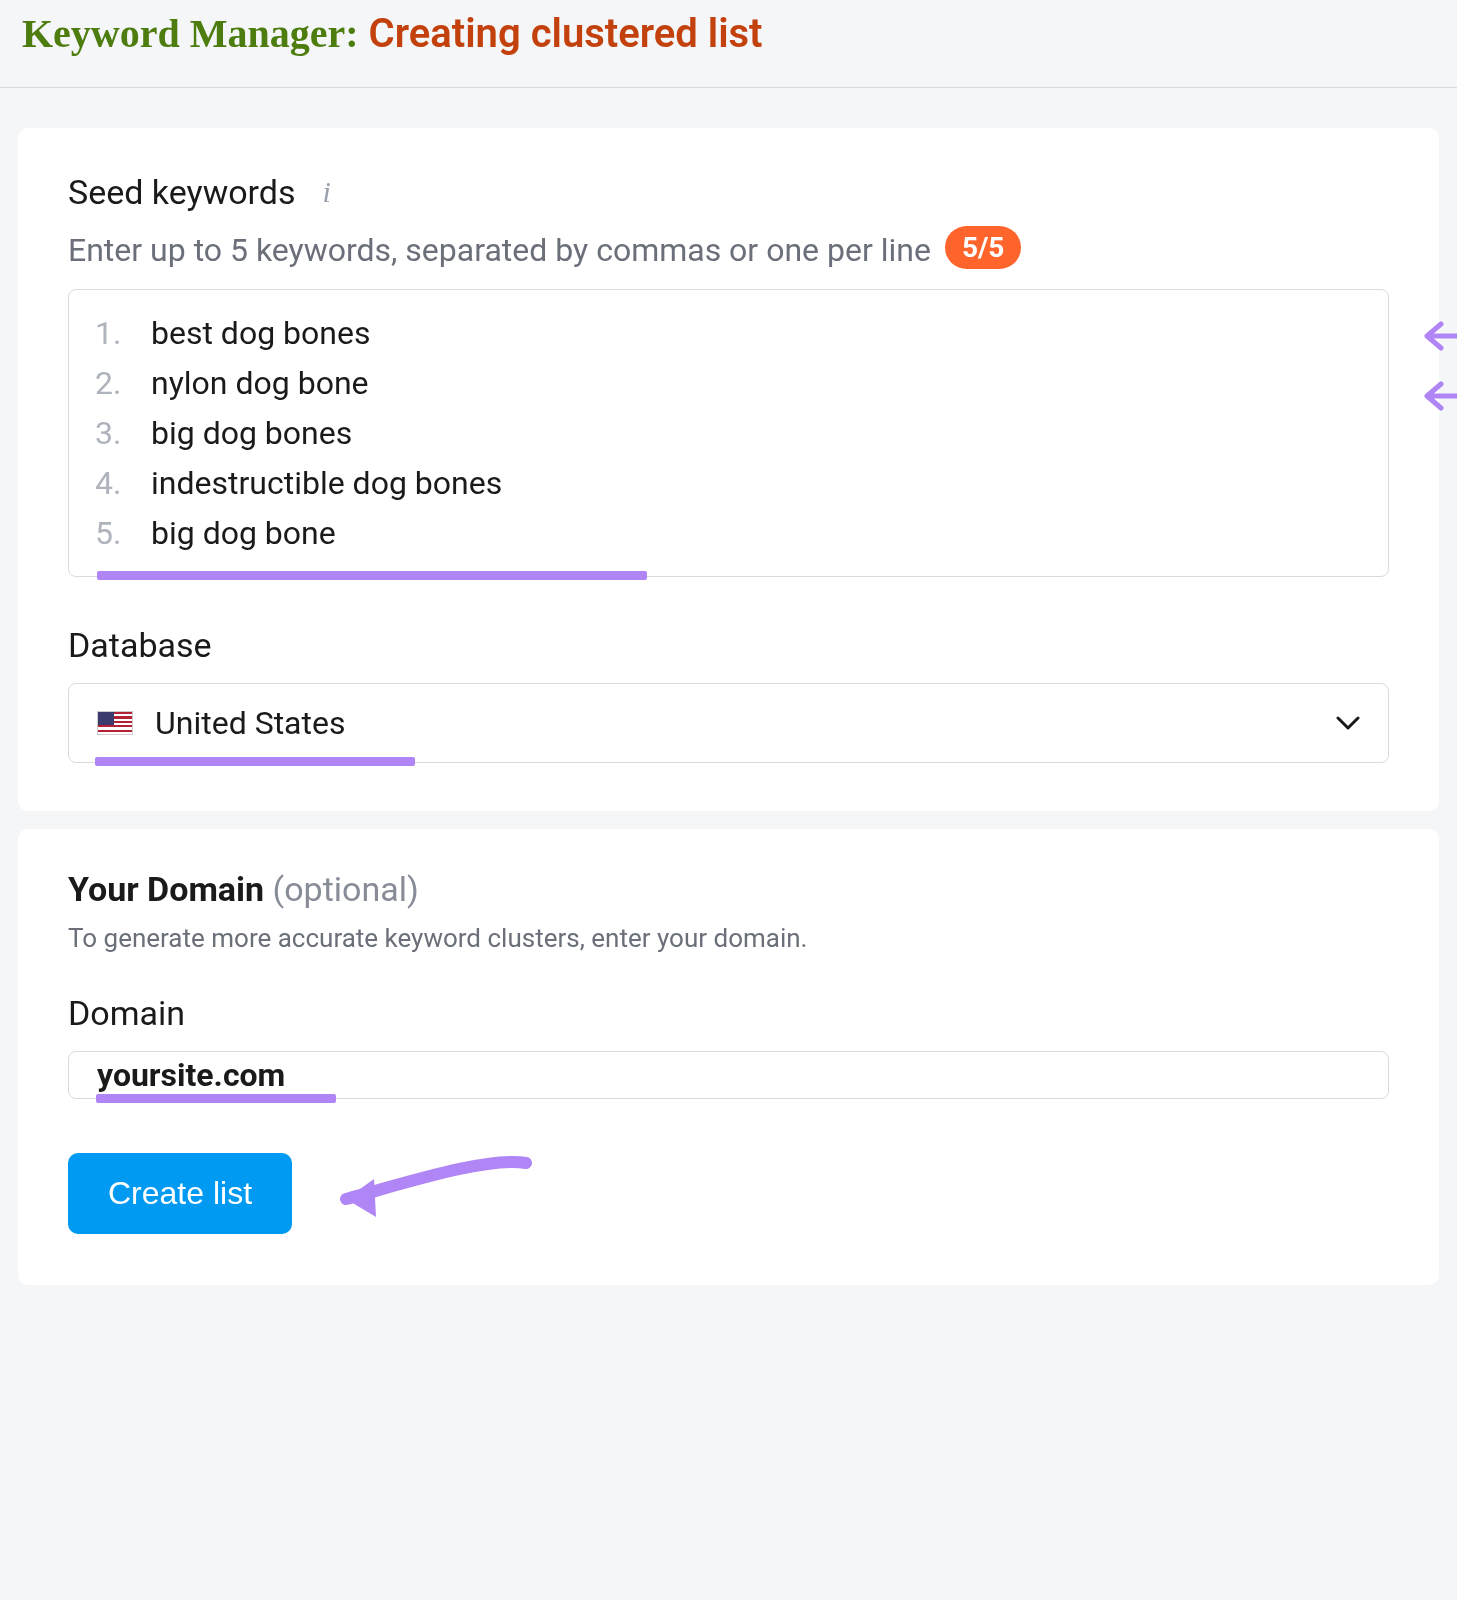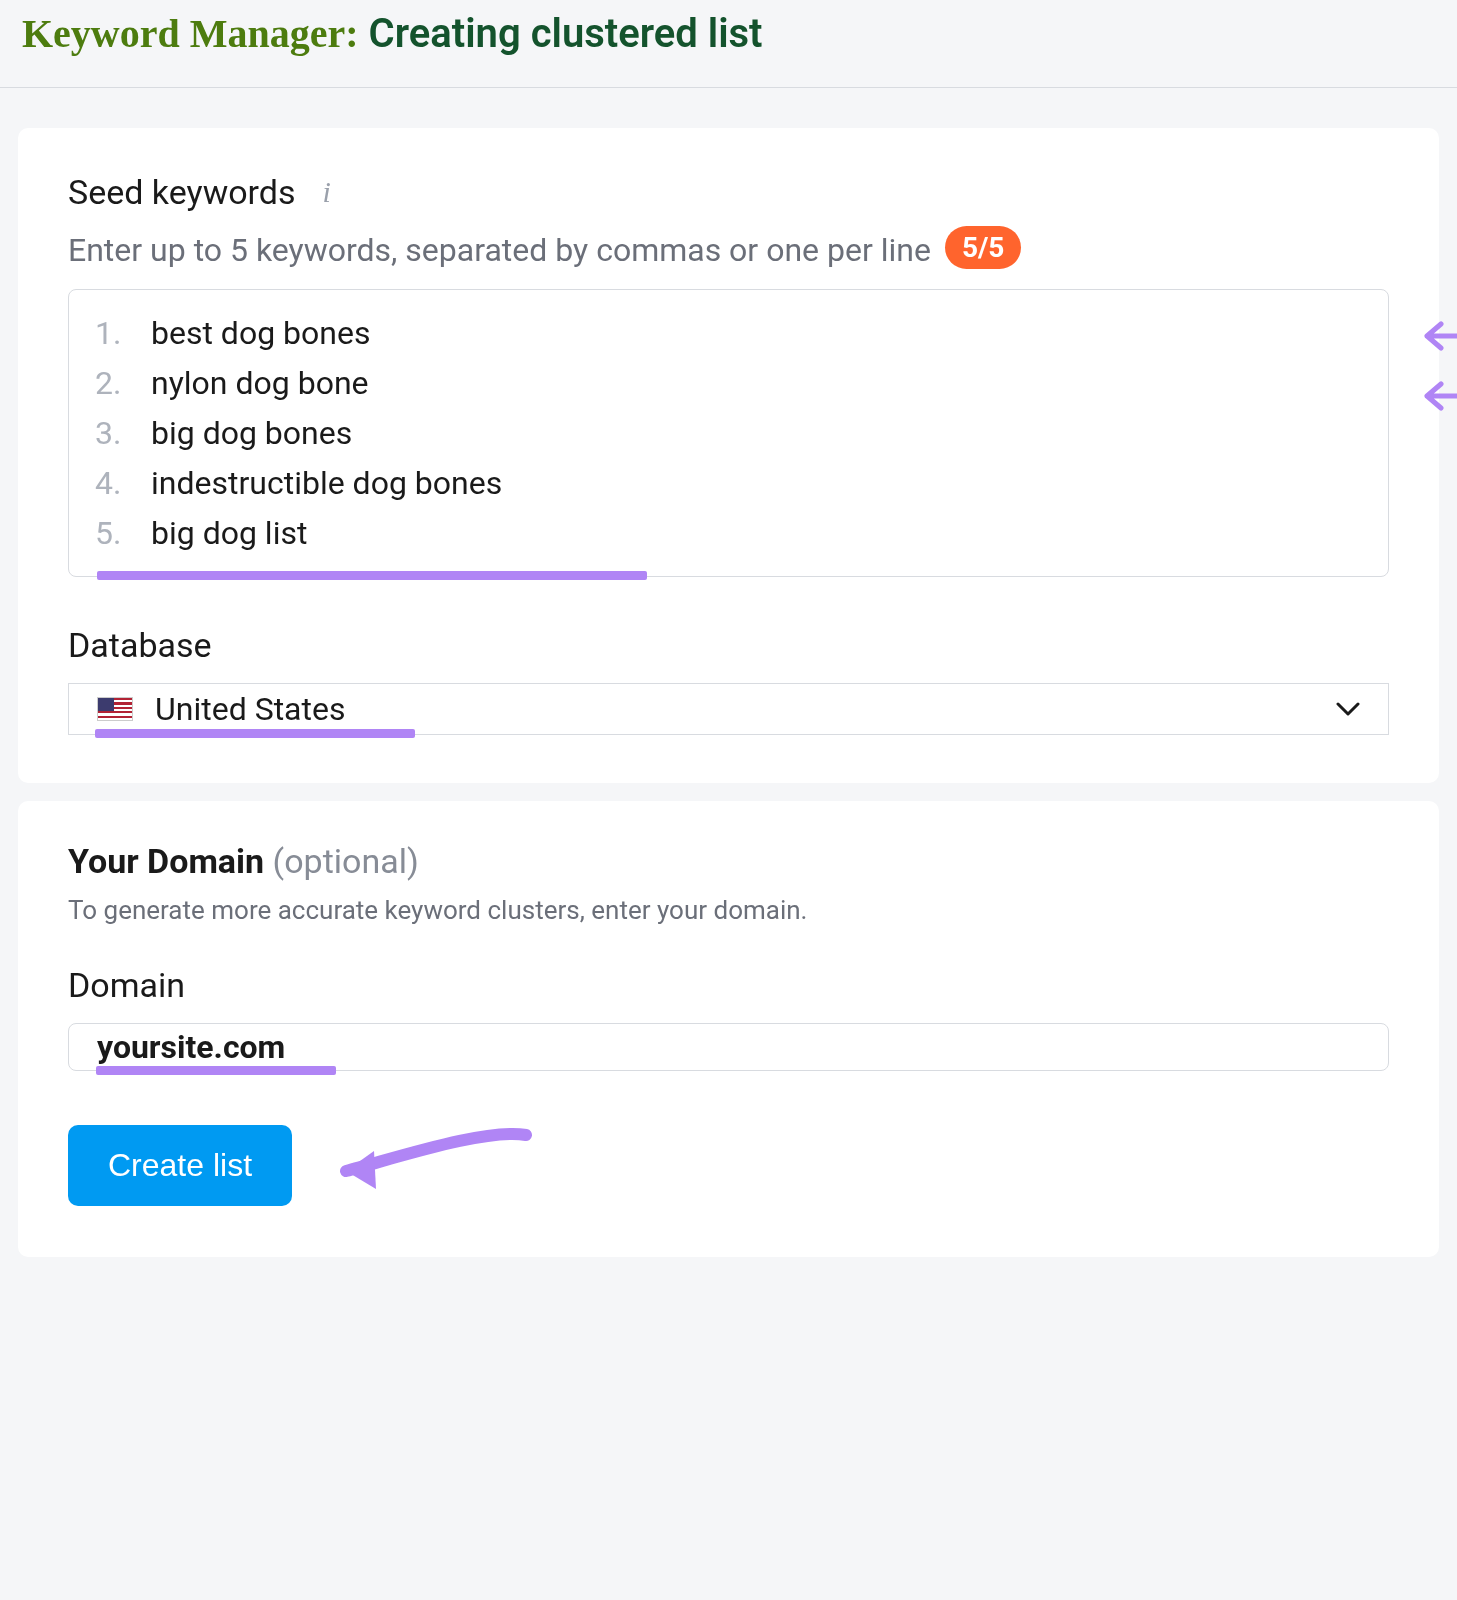--- a/index.html
+++ b/index.html
@@ -16,21 +16,21 @@
   }
   .header-title {
     font-size: 40px;
     font-weight: 700;
     color: #4d7c0f;
     font-family: Liberation Serif, serif;
   }
   .header-subtitle {
     font-size: 40px;
     font-weight: 600;
-    color: #14532d;
+    color: #c2410c;
   }
   .card {
     background: #fff;
     border-radius: 10px;
     margin: 40px 18px 18px 18px;
     padding: 44px 50px 48px 50px;
     position: relative;
   }
   .card2 {
     background: #fff;
@@ -106,22 +106,22 @@
     border-radius: 2px;
   }
   .db-label {
     font-size: 34px;
     color: #1a1a1a;
     margin-top: 48px;
     margin-bottom: 18px;
   }
   .db-select {
     border: 1px solid #d8dbe0;
-    border-radius: 0;
-    padding: 6px 28px;
+    border-radius: 8px;
+    padding: 20px 28px;
     display: flex;
     align-items: center;
     justify-content: space-between;
     position: relative;
   }
   .db-left {
     display: flex;
     align-items: center;
     gap: 22px;
   }
@@ -270,21 +270,21 @@
     <div class="kw-row">
       <span class="kw-num">3.</span>
       <span class="kw-text">big dog bones</span>
     </div>
     <div class="kw-row">
       <span class="kw-num">4.</span>
       <span class="kw-text">indestructible dog bones</span>
     </div>
     <div class="kw-row">
       <span class="kw-num">5.</span>
-      <span class="kw-text">big dog list</span>
+      <span class="kw-text">big dog bone</span>
     </div>
     <div class="purple-underline-kw"></div>
   </div>
 
   <div class="db-label">Database</div>
   <div class="db-select">
     <div class="db-left">
       <span class="flag"></span>
       <span class="db-text">United States</span>
     </div>

